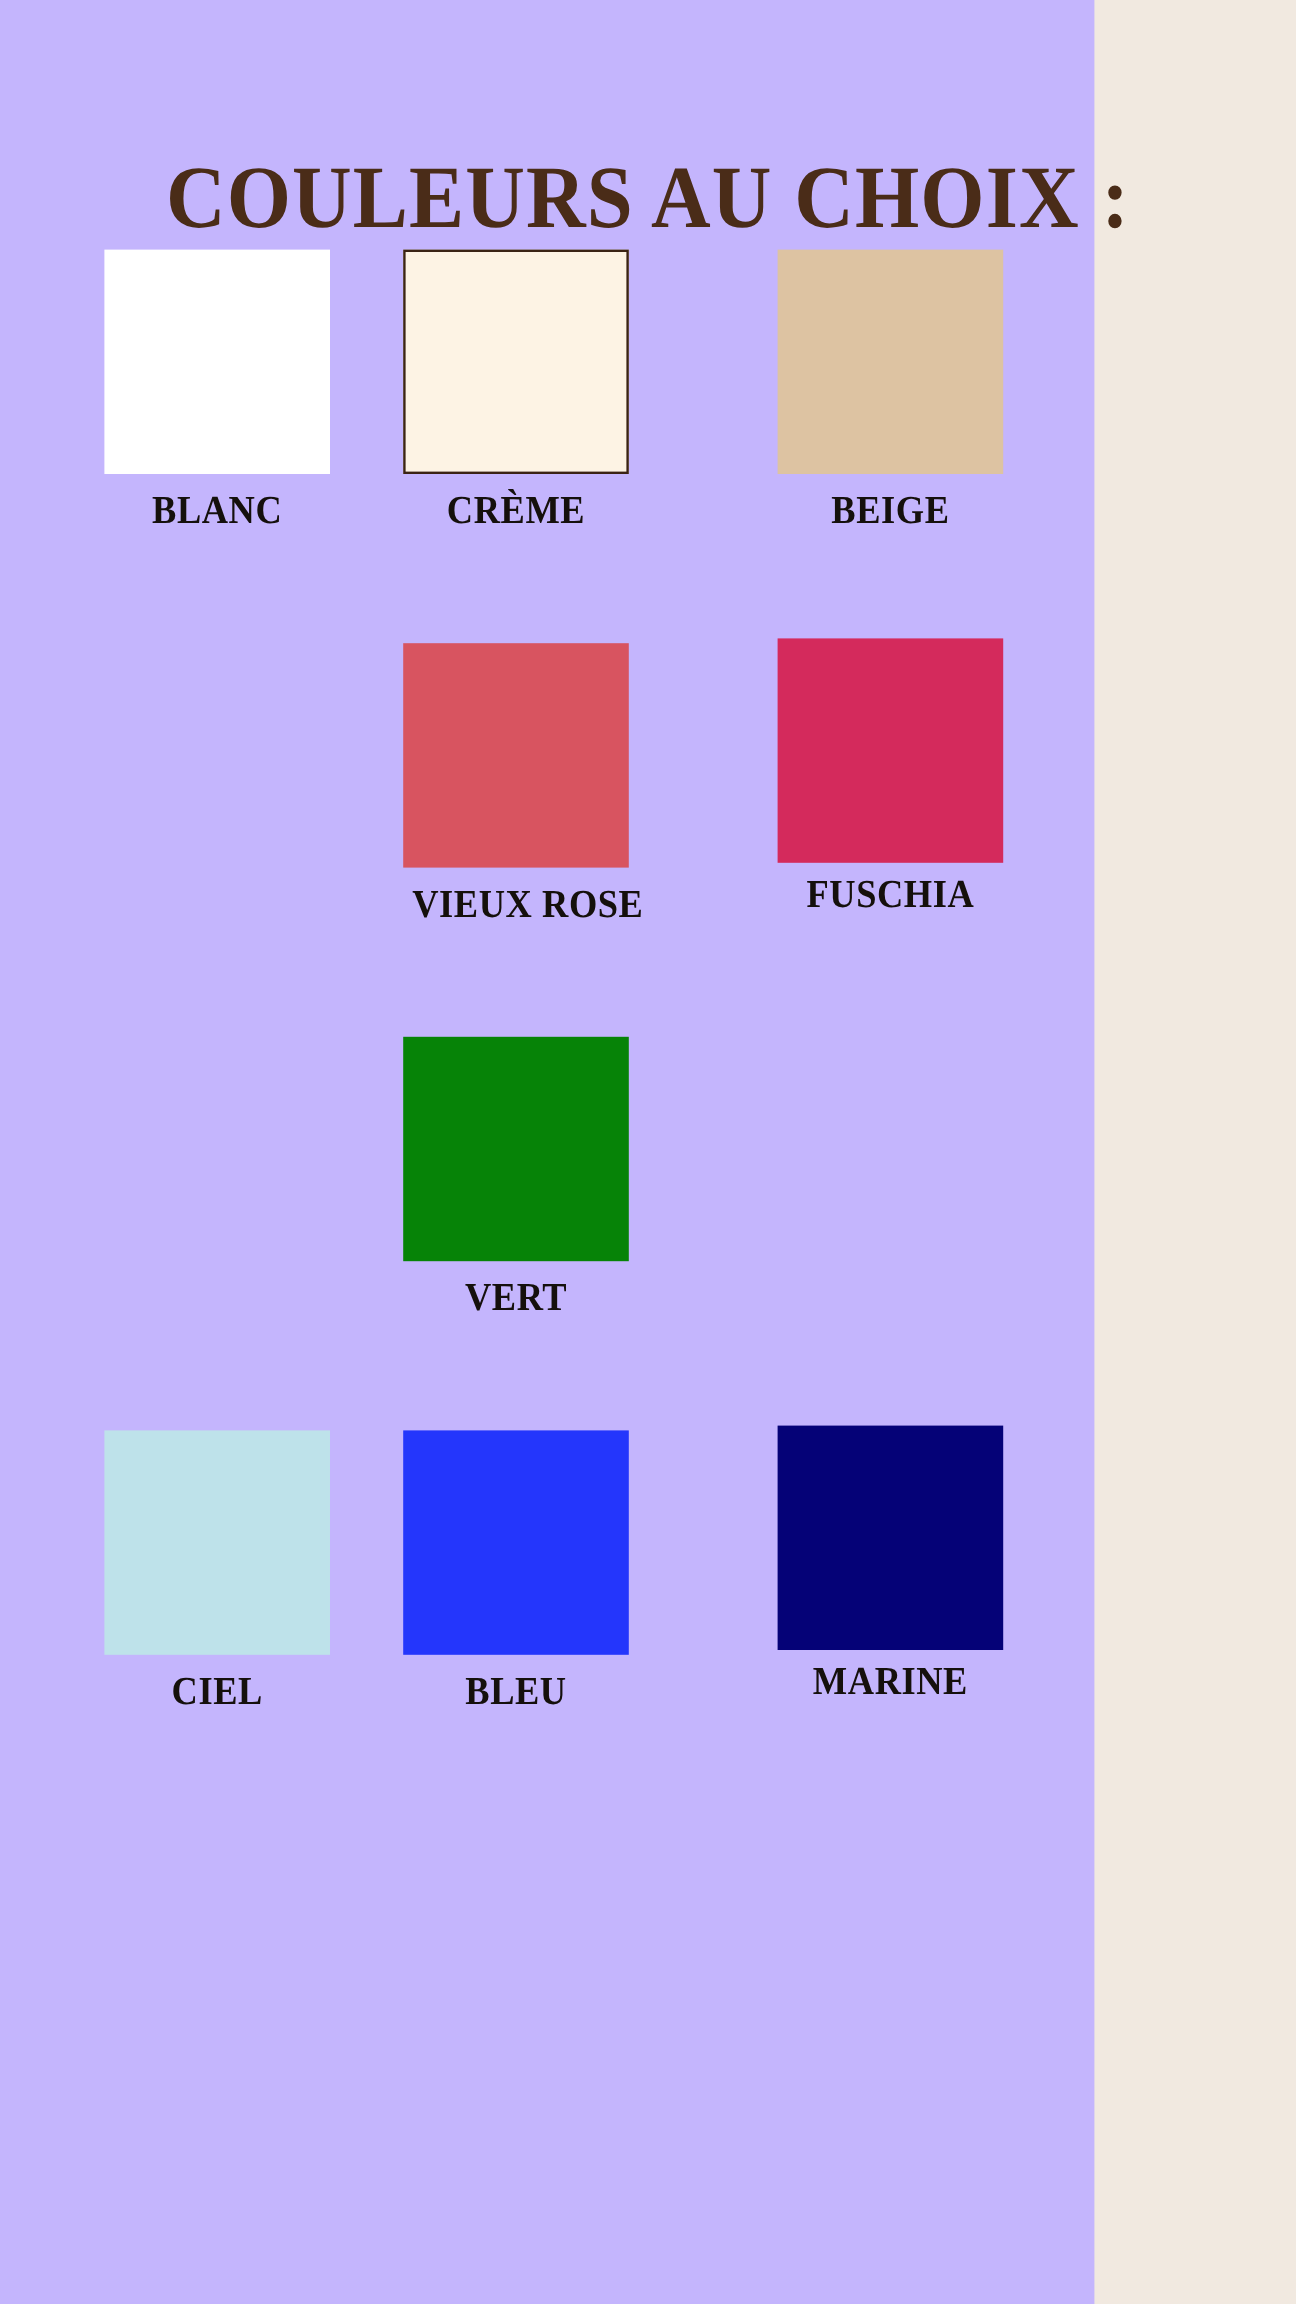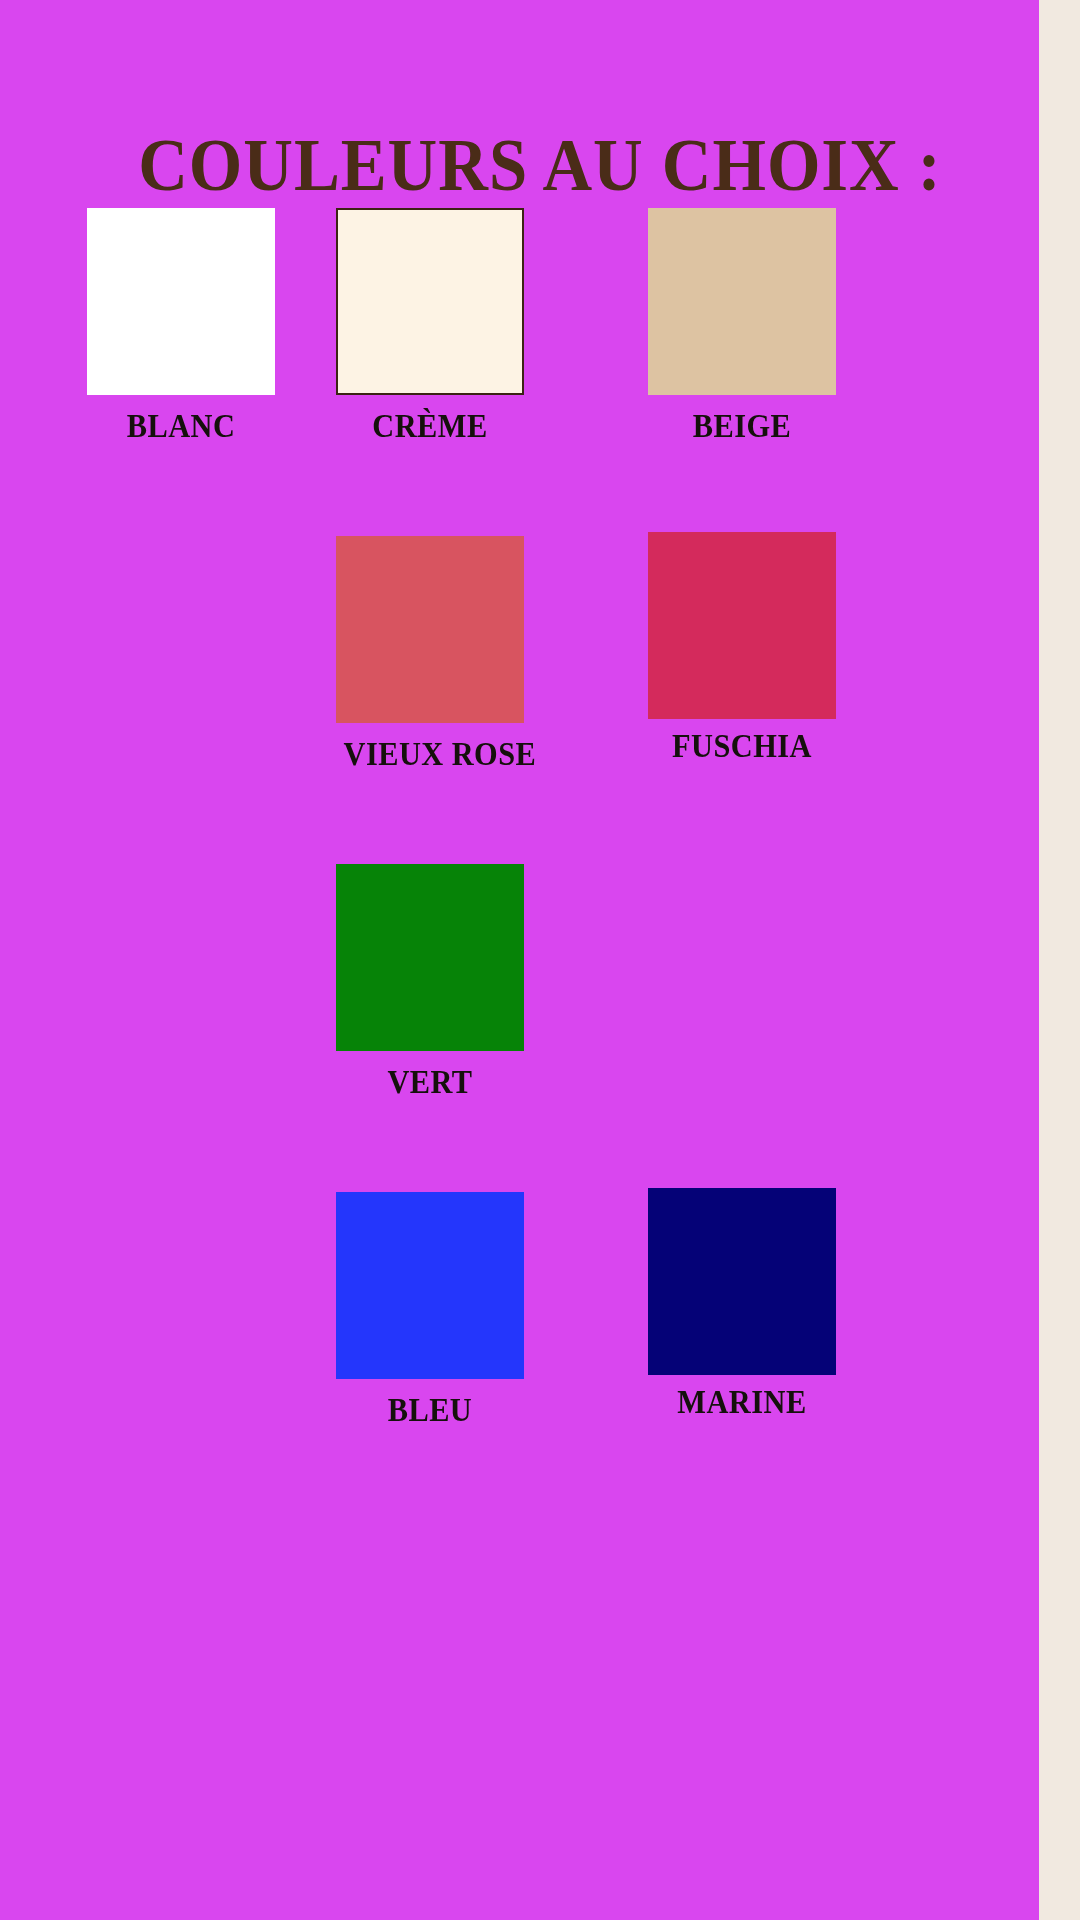--- a/index.html
+++ b/index.html
@@ -10,24 +10,24 @@
   body {
     width: 1080px;
     height: 1920px;
     background: #f1e9e0;
     font-family: "Liberation Serif", "DejaVu Serif", serif;
     overflow: hidden;
     position: relative;
   }
 
   .page {
-    width: 1039px;
+    width: 912px;
     height: 1920px;
     position: relative;
-    background: #d946ef;
+    background: #c4b5fd;
     box-sizing: border-box;
   }
 
   
   .title-wrap {
     position: absolute;
     top: 78px;
     left: 0;
     width: 1080px;
     text-align: center;
@@ -131,20 +131,24 @@
           <div class="label">FUSCHIA</div>
         </div>
       </div>
       <div class="row">
         <div class="cell col1">
           <div class="swatch" title="#068307" style="background: rgb(6, 131, 7);"></div>
           <div class="label">VERT</div>
         </div>
       </div>
       <div class="row">
+        <div class="cell col0">
+          <div class="swatch" title="#bee2ea" style="background: rgb(190, 226, 234);"></div>
+          <div class="label">CIEL</div>
+        </div>
         <div class="cell col1">
           <div class="swatch" title="#2436fc" style="background: rgb(36, 54, 252);"></div>
           <div class="label">BLEU</div>
         </div>
         <div class="cell col2 nudge-up">
           <div class="swatch" title="#050277" style="background: rgb(5, 2, 119);"></div>
           <div class="label">MARINE</div>
         </div>
       </div>
     </div>

